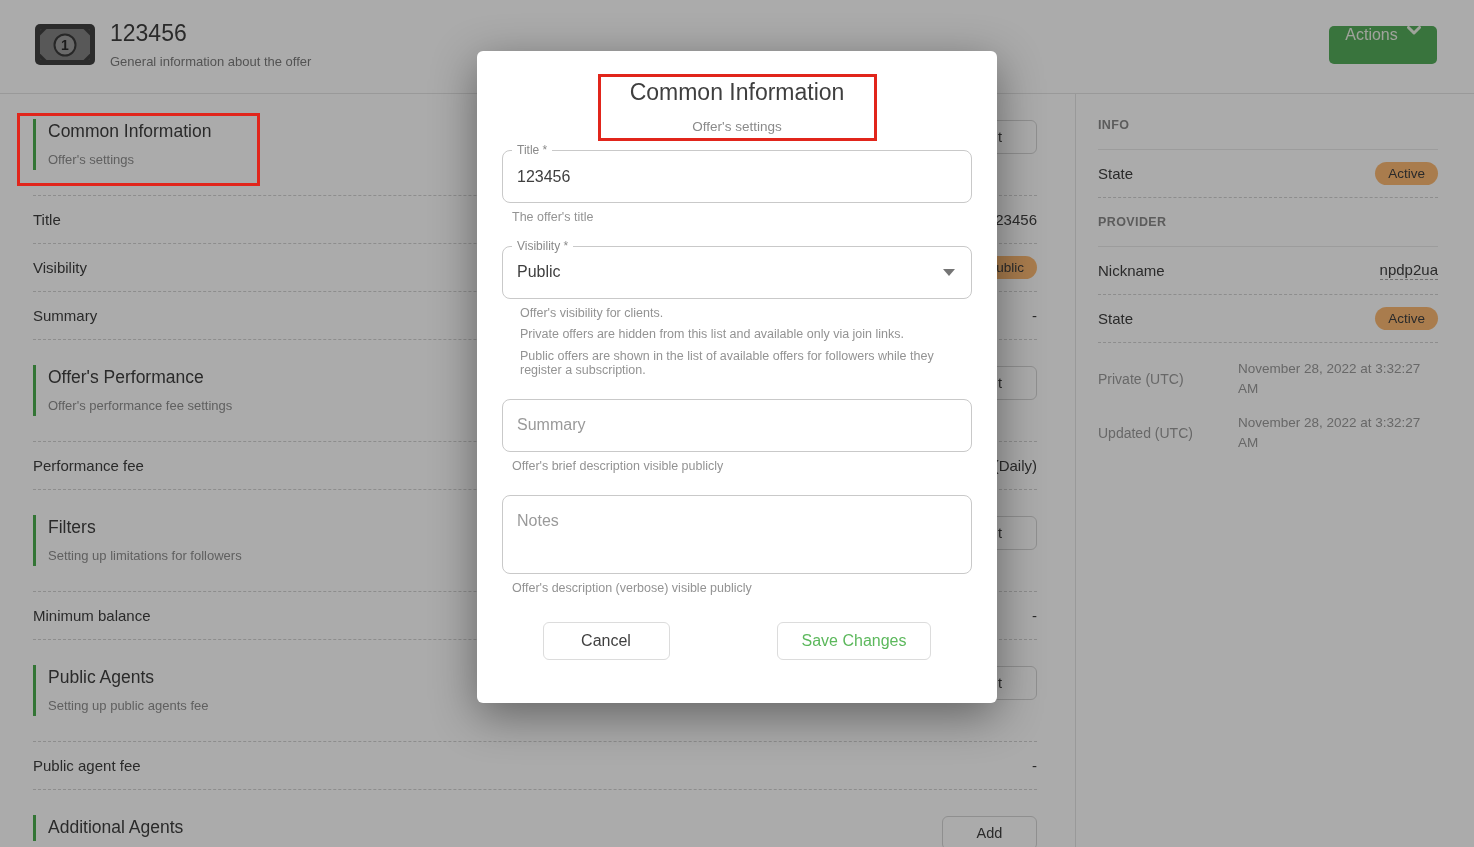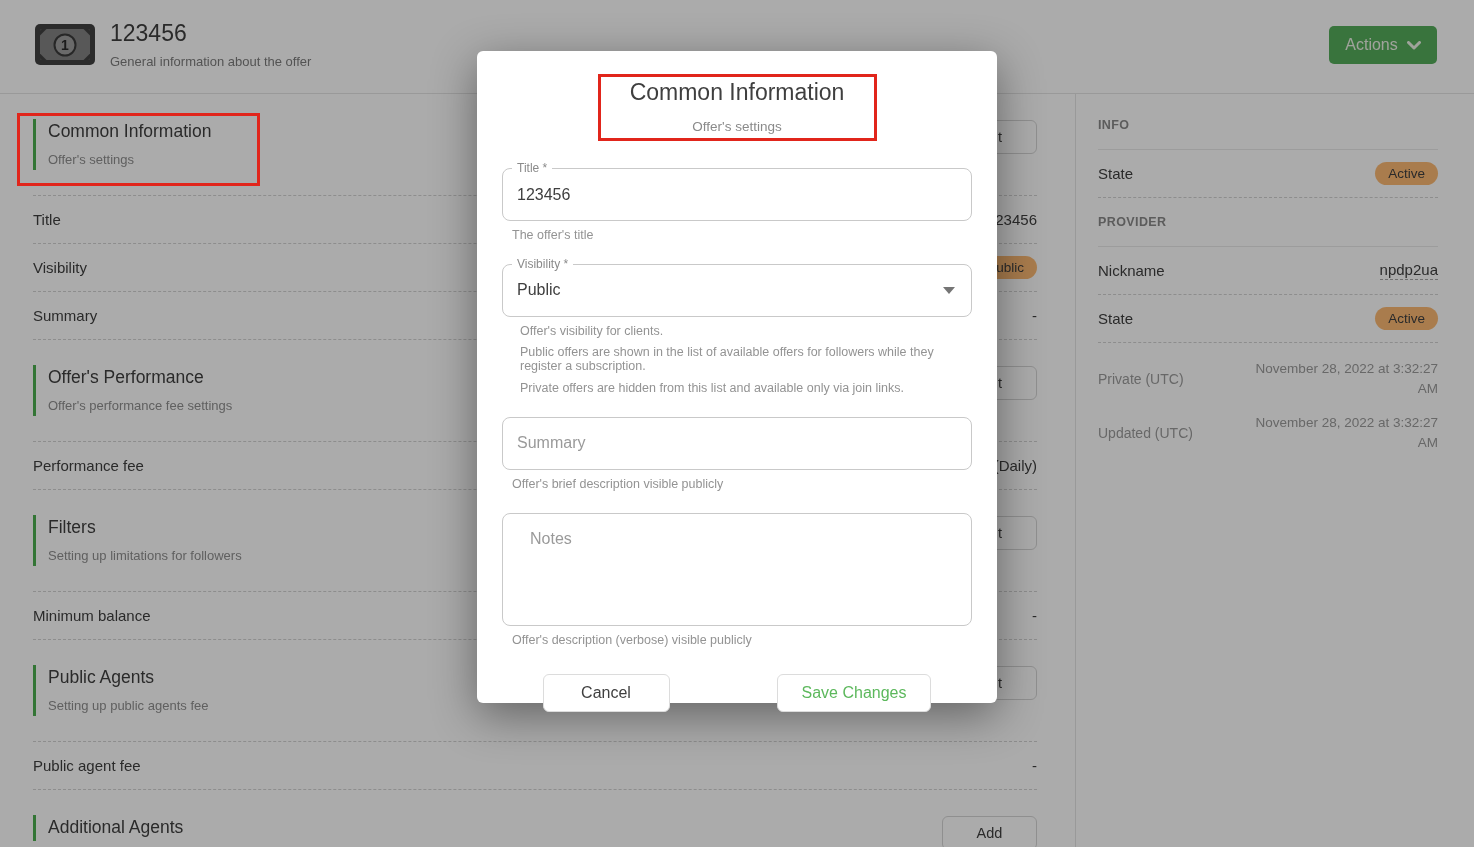--- a/index.html
+++ b/index.html
@@ -22,21 +22,21 @@
     width:23px; height:23px; background:#9e9e9e; border:2px solid #3b3b3b; border-radius:50%;
     display:flex; align-items:center; justify-content:center;
     font-size:14px; font-weight:bold; color:#2b2b2b;
   }
   .ph-text { position:absolute; left:110px; top:20px; }
   .ph-title { font-size:23px; color:#3f3f3f; }
   .ph-sub { font-size:13px; color:#7d7d7d; margin-top:7px; }
   .actions-btn {
     position:absolute; right:37px; top:26px; width:108px; height:38px;
     background:#55ad5b; border:none; border-radius:5px; cursor:pointer;
-    display:flex; align-items:center; justify-content:center; gap:9px;
+    display:flex; align-items:flex-start; justify-content:center; gap:9px;
     font-family:inherit; font-size:16px; color:#eef3e8;
   }
   .chev { width:14px; height:9px; display:block; }
   
   .main-col { position:absolute; left:33px; top:94px; width:1004px; }
   .sec {
     display:flex; justify-content:space-between; align-items:flex-start;
     padding:25px 0 25px; border-bottom:1px dashed #d2d2d2;
   }
   .sec-left { border-left:3px solid #4caf50; padding:2px 0 3px 12px; }
@@ -64,21 +64,21 @@
     font-size:12.5px; font-weight:bold; color:#8a8a8a; letter-spacing:.4px;
     border-bottom:1px solid #e9e9e9;
   }
   .side-row {
     height:48px; display:flex; justify-content:space-between; align-items:center;
     border-bottom:1px dashed #d2d2d2; font-size:15px;
   }
   .dashed-underline { border-bottom:1px dashed #a8a8a8; padding-bottom:1px; cursor:help; }
   .date-row { display:flex; justify-content:space-between; align-items:center; padding:7px 0; }
   .date-label { font-size:14px; color:#9b9b9b; }
-  .date-value { width:200px; text-align:right; font-size:13.5px; color:#9b9b9b; line-height:1.48; }
+  .date-value { width:200px; text-align:left; font-size:13.5px; color:#9b9b9b; line-height:1.48; }
   
   .overlay { position:absolute; inset:0; background:rgba(0,0,0,0.33); z-index:10; }
   
   .modal {
     position:absolute; left:477px; top:51px; width:520px; height:652px; z-index:20;
     background:#fff; border-radius:6px; box-shadow:0 12px 45px rgba(0,0,0,0.42);
     padding:28px 25px 24px;
   }
   .m-title { text-align:center; font-size:23px; color:#3f3f3f; }
   .m-sub { text-align:center; font-size:13.5px; color:#8a8a8a; margin-top:13px; }
@@ -93,27 +93,27 @@
   }
   .field input::placeholder, .area textarea::placeholder { color:#9a9a9a; opacity:1; }
   .select-box { display:flex; align-items:center; padding:0 14px; height:100%; font-size:16px; color:#3f3f3f; cursor:pointer; }
   .select-arrow {
     position:absolute; right:16px; top:50%; margin-top:-3px;
     width:0; height:0; border-left:6px solid transparent; border-right:6px solid transparent;
     border-top:7px solid #757575;
   }
   .helper { font-size:12.5px; color:#939393; margin:8px 0 0 10px; line-height:1.09; }
   .helper div { margin:8px; }
-  .mt-title { margin-top:34px; }
+  .mt-title { margin-top:16px; }
   .mt-vis { margin-top:21px; }
   .mt-sum { margin-top:22px; }
   .mt-notes { margin-top:21px; }
   .area { position:relative; border:1px solid #c9c9c9; border-radius:8px; background:#fff; }
   .area-sum { height:53px; }
-  .area-notes { height:113px;padding-left:13px; }
+  .area-notes { height:79px; }
   .area textarea {
     width:100%; height:100%; border:none; outline:none; background:transparent; resize:none;
     padding:16px 14px; font-family:inherit; font-size:16px; color:#3f3f3f; border-radius:8px;
   }
   .m-buttons { display:flex; justify-content:center; gap:107px; margin-top:27px; }
   .m-btn {
     height:38px; background:#fff; border:1px solid #dcdcdc; border-radius:6px;
     font-family:inherit; font-size:16px; cursor:pointer; padding:0 24px; min-width:127px;
   }
   .m-btn.cancel { color:#3f3f3f; }
@@ -266,22 +266,22 @@
 
     <div class="field mt-vis">
       <span class="field-label">Visibility *</span>
       <div class="select-box">
         <span>Public</span>
       </div>
       <span class="select-arrow"></span>
     </div>
     <div class="helper">
       <div>Offer's visibility for clients.</div>
+      <div>Private offers are hidden from this list and available only via join links.</div>
       <div>Public offers are shown in the list of available offers for followers while they register a subscription.</div>
-      <div>Private offers are hidden from this list and available only via join links.</div>
     </div>
 
     <div class="area area-sum mt-sum">
       <textarea placeholder="Summary" style=""></textarea>
     </div>
     <div class="helper">Offer's brief description visible publicly</div>
 
     <div class="area area-notes mt-notes">
       <textarea placeholder="Notes" style=""></textarea>
     </div>

